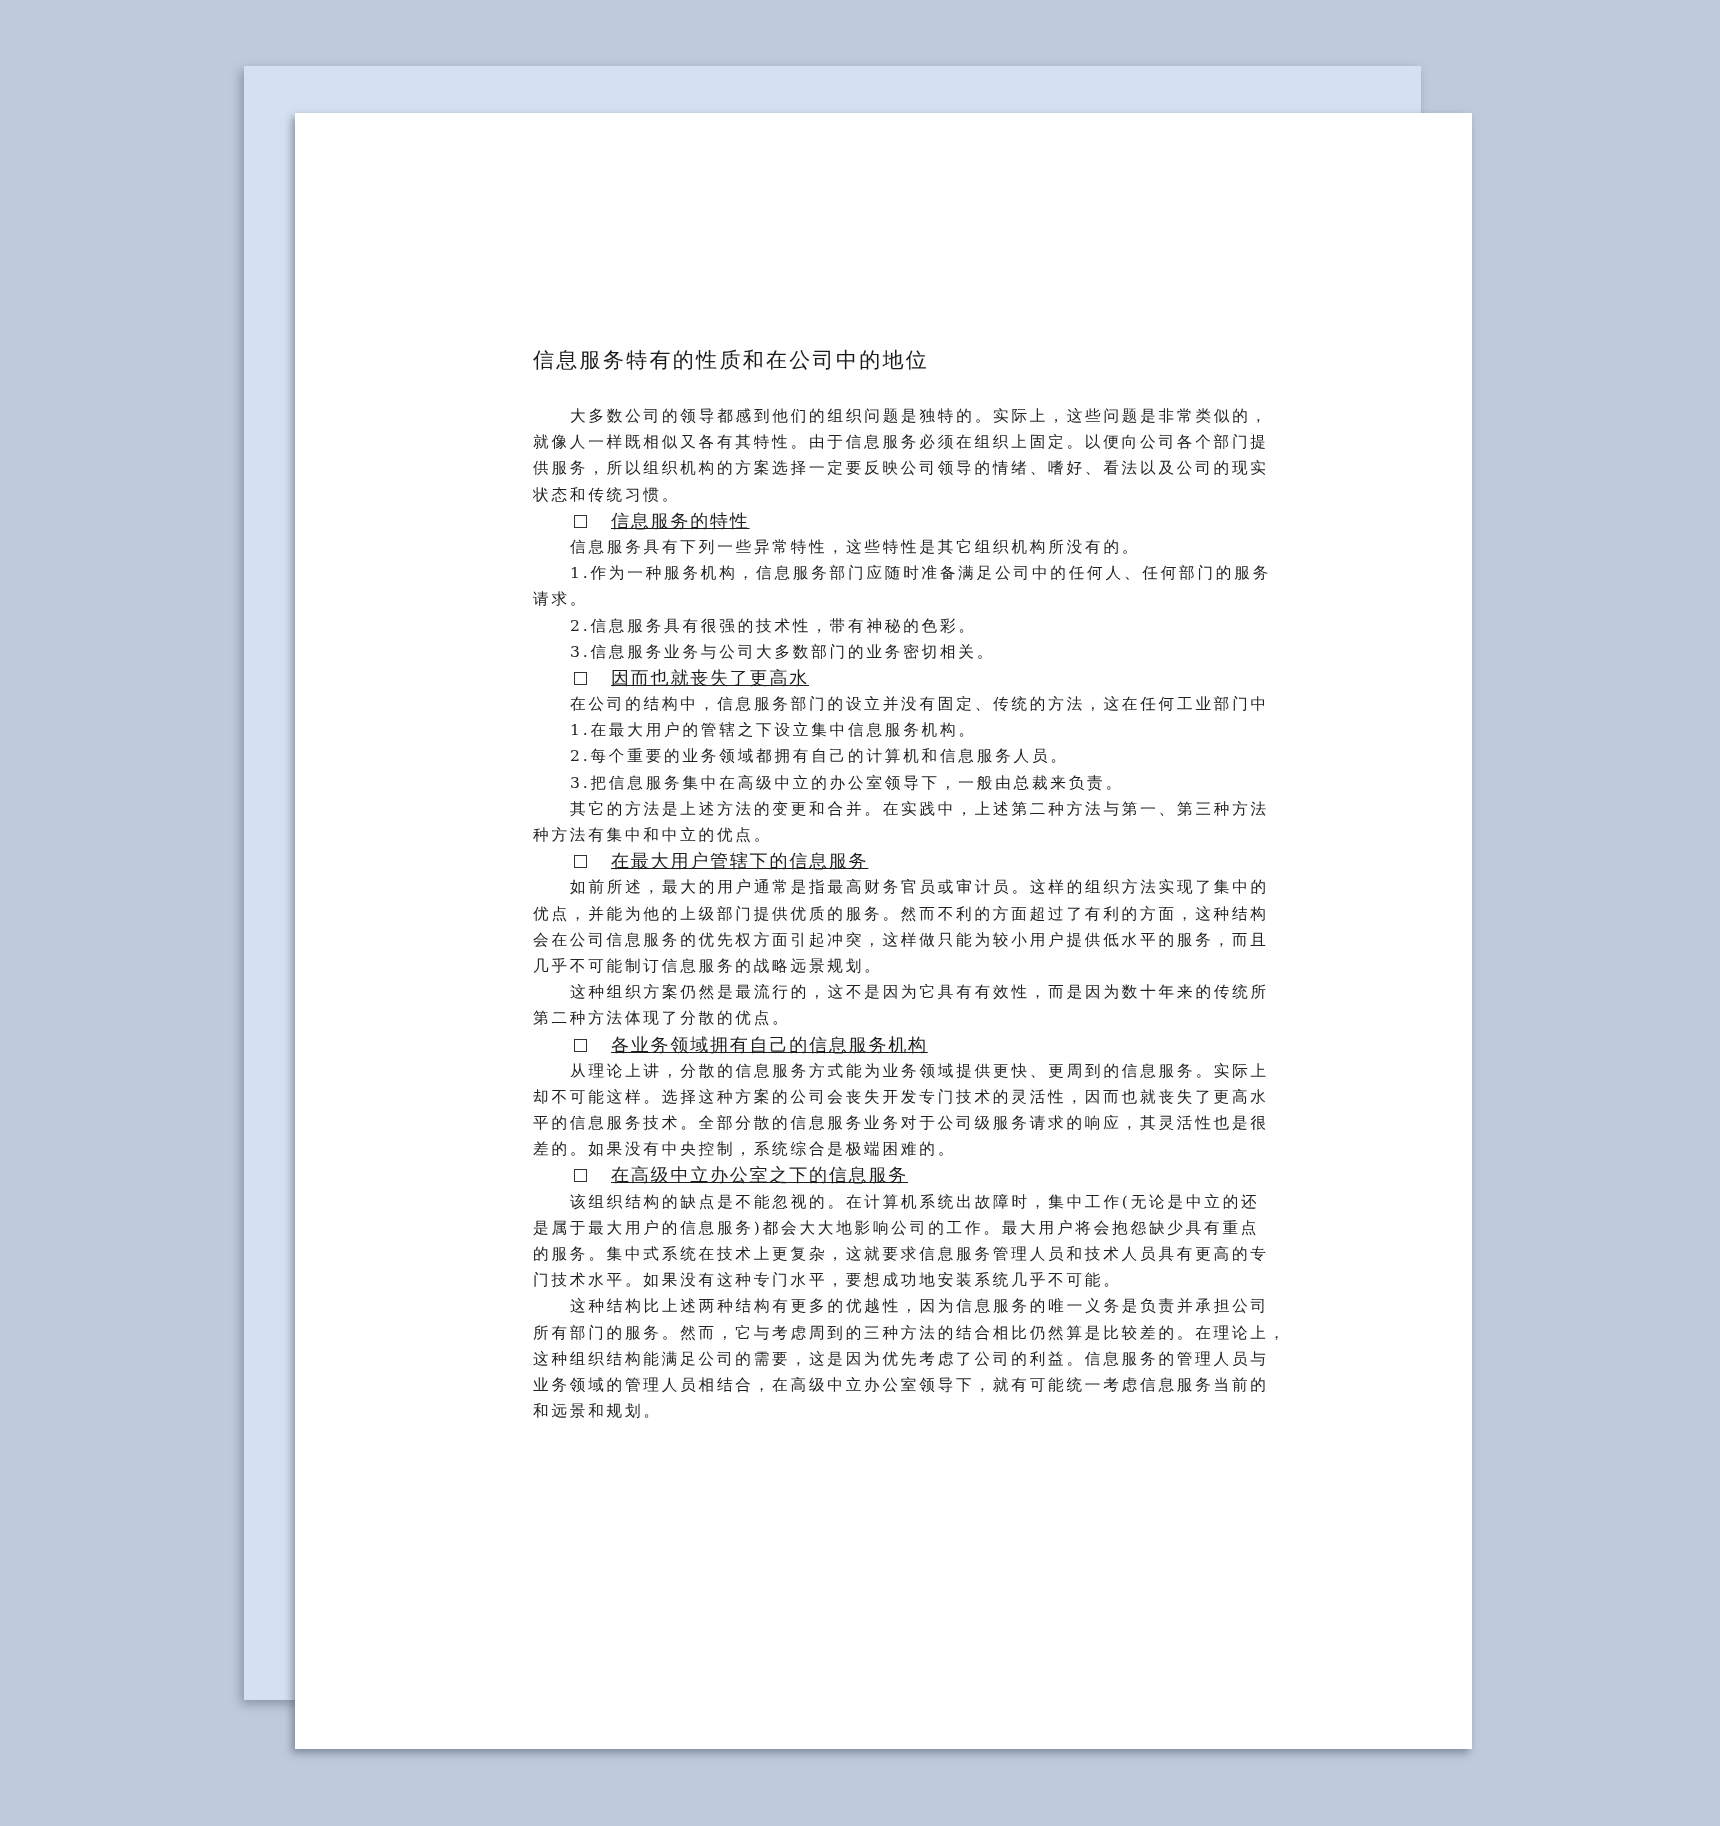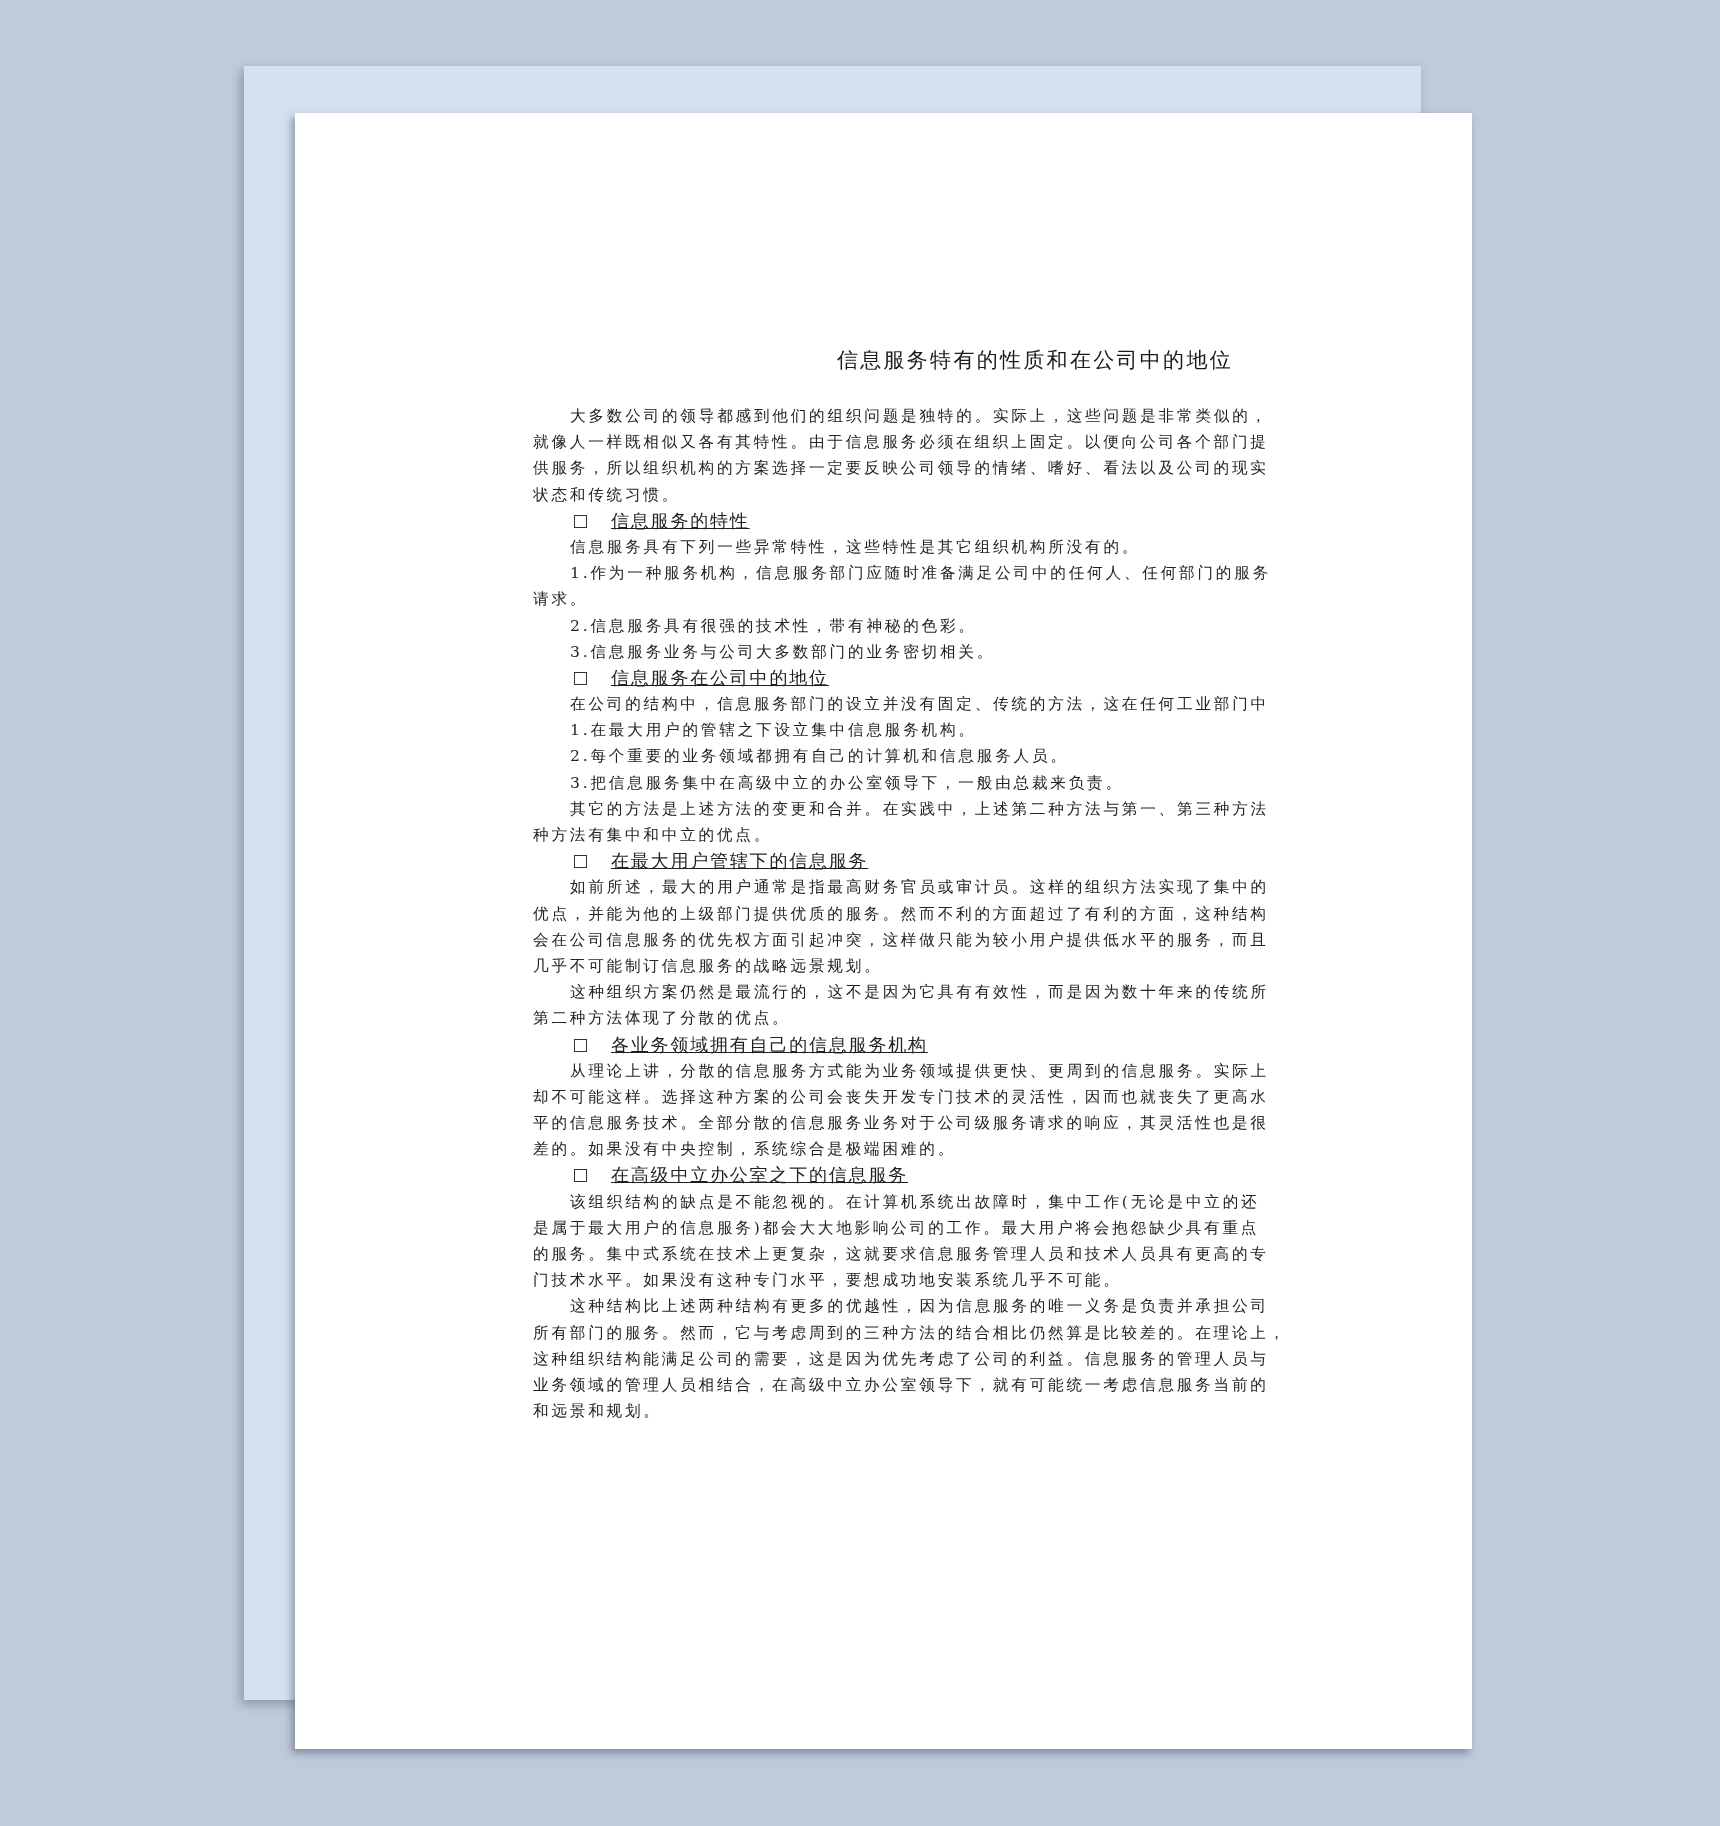--- a/index.html
+++ b/index.html
@@ -33,21 +33,21 @@
     box-shadow: -3px 4px 8px rgba(70, 85, 105, 0.55);
   }
   .doc {
     position: absolute;
     left: 238px;   
     top: 228px;
     width: 700px;
     color: #222;
   }
   .doc-title {
-    text-align: right;
+    text-align: left;
     font-family: "DejaVu Sans", "Liberation Sans", sans-serif;
     font-size: 21px;
     line-height: 38px;
     letter-spacing: 2.3px;
     color: #1a1a1a;
     margin: 0 0 24px 0;
     font-weight: normal;
   }
   .line {
     font-size: 15.6px;
@@ -103,21 +103,21 @@
         <div class="paragraph">
           <div class="line indent">1.作为一种服务机构，信息服务部门应随时准备满足公司中的任何人、任何部门的服务</div>
           <div class="line">请求。</div>
         </div>
         <div class="paragraph">
           <div class="line indent">2.信息服务具有很强的技术性，带有神秘的色彩。</div>
         </div>
         <div class="paragraph">
           <div class="line indent">3.信息服务业务与公司大多数部门的业务密切相关。</div>
         </div>
-        <div class="heading"><span class="box"></span><span>信息服务在公司中的地位</span></div>
+        <div class="heading"><span class="box"></span><span>因而也就丧失了更高水</span></div>
         <div class="paragraph">
           <div class="line indent">在公司的结构中，信息服务部门的设立并没有固定、传统的方法，这在任何工业部门中</div>
         </div>
         <div class="paragraph">
           <div class="line indent">1.在最大用户的管辖之下设立集中信息服务机构。</div>
         </div>
         <div class="paragraph">
           <div class="line indent">2.每个重要的业务领域都拥有自己的计算机和信息服务人员。</div>
         </div>
         <div class="paragraph">

